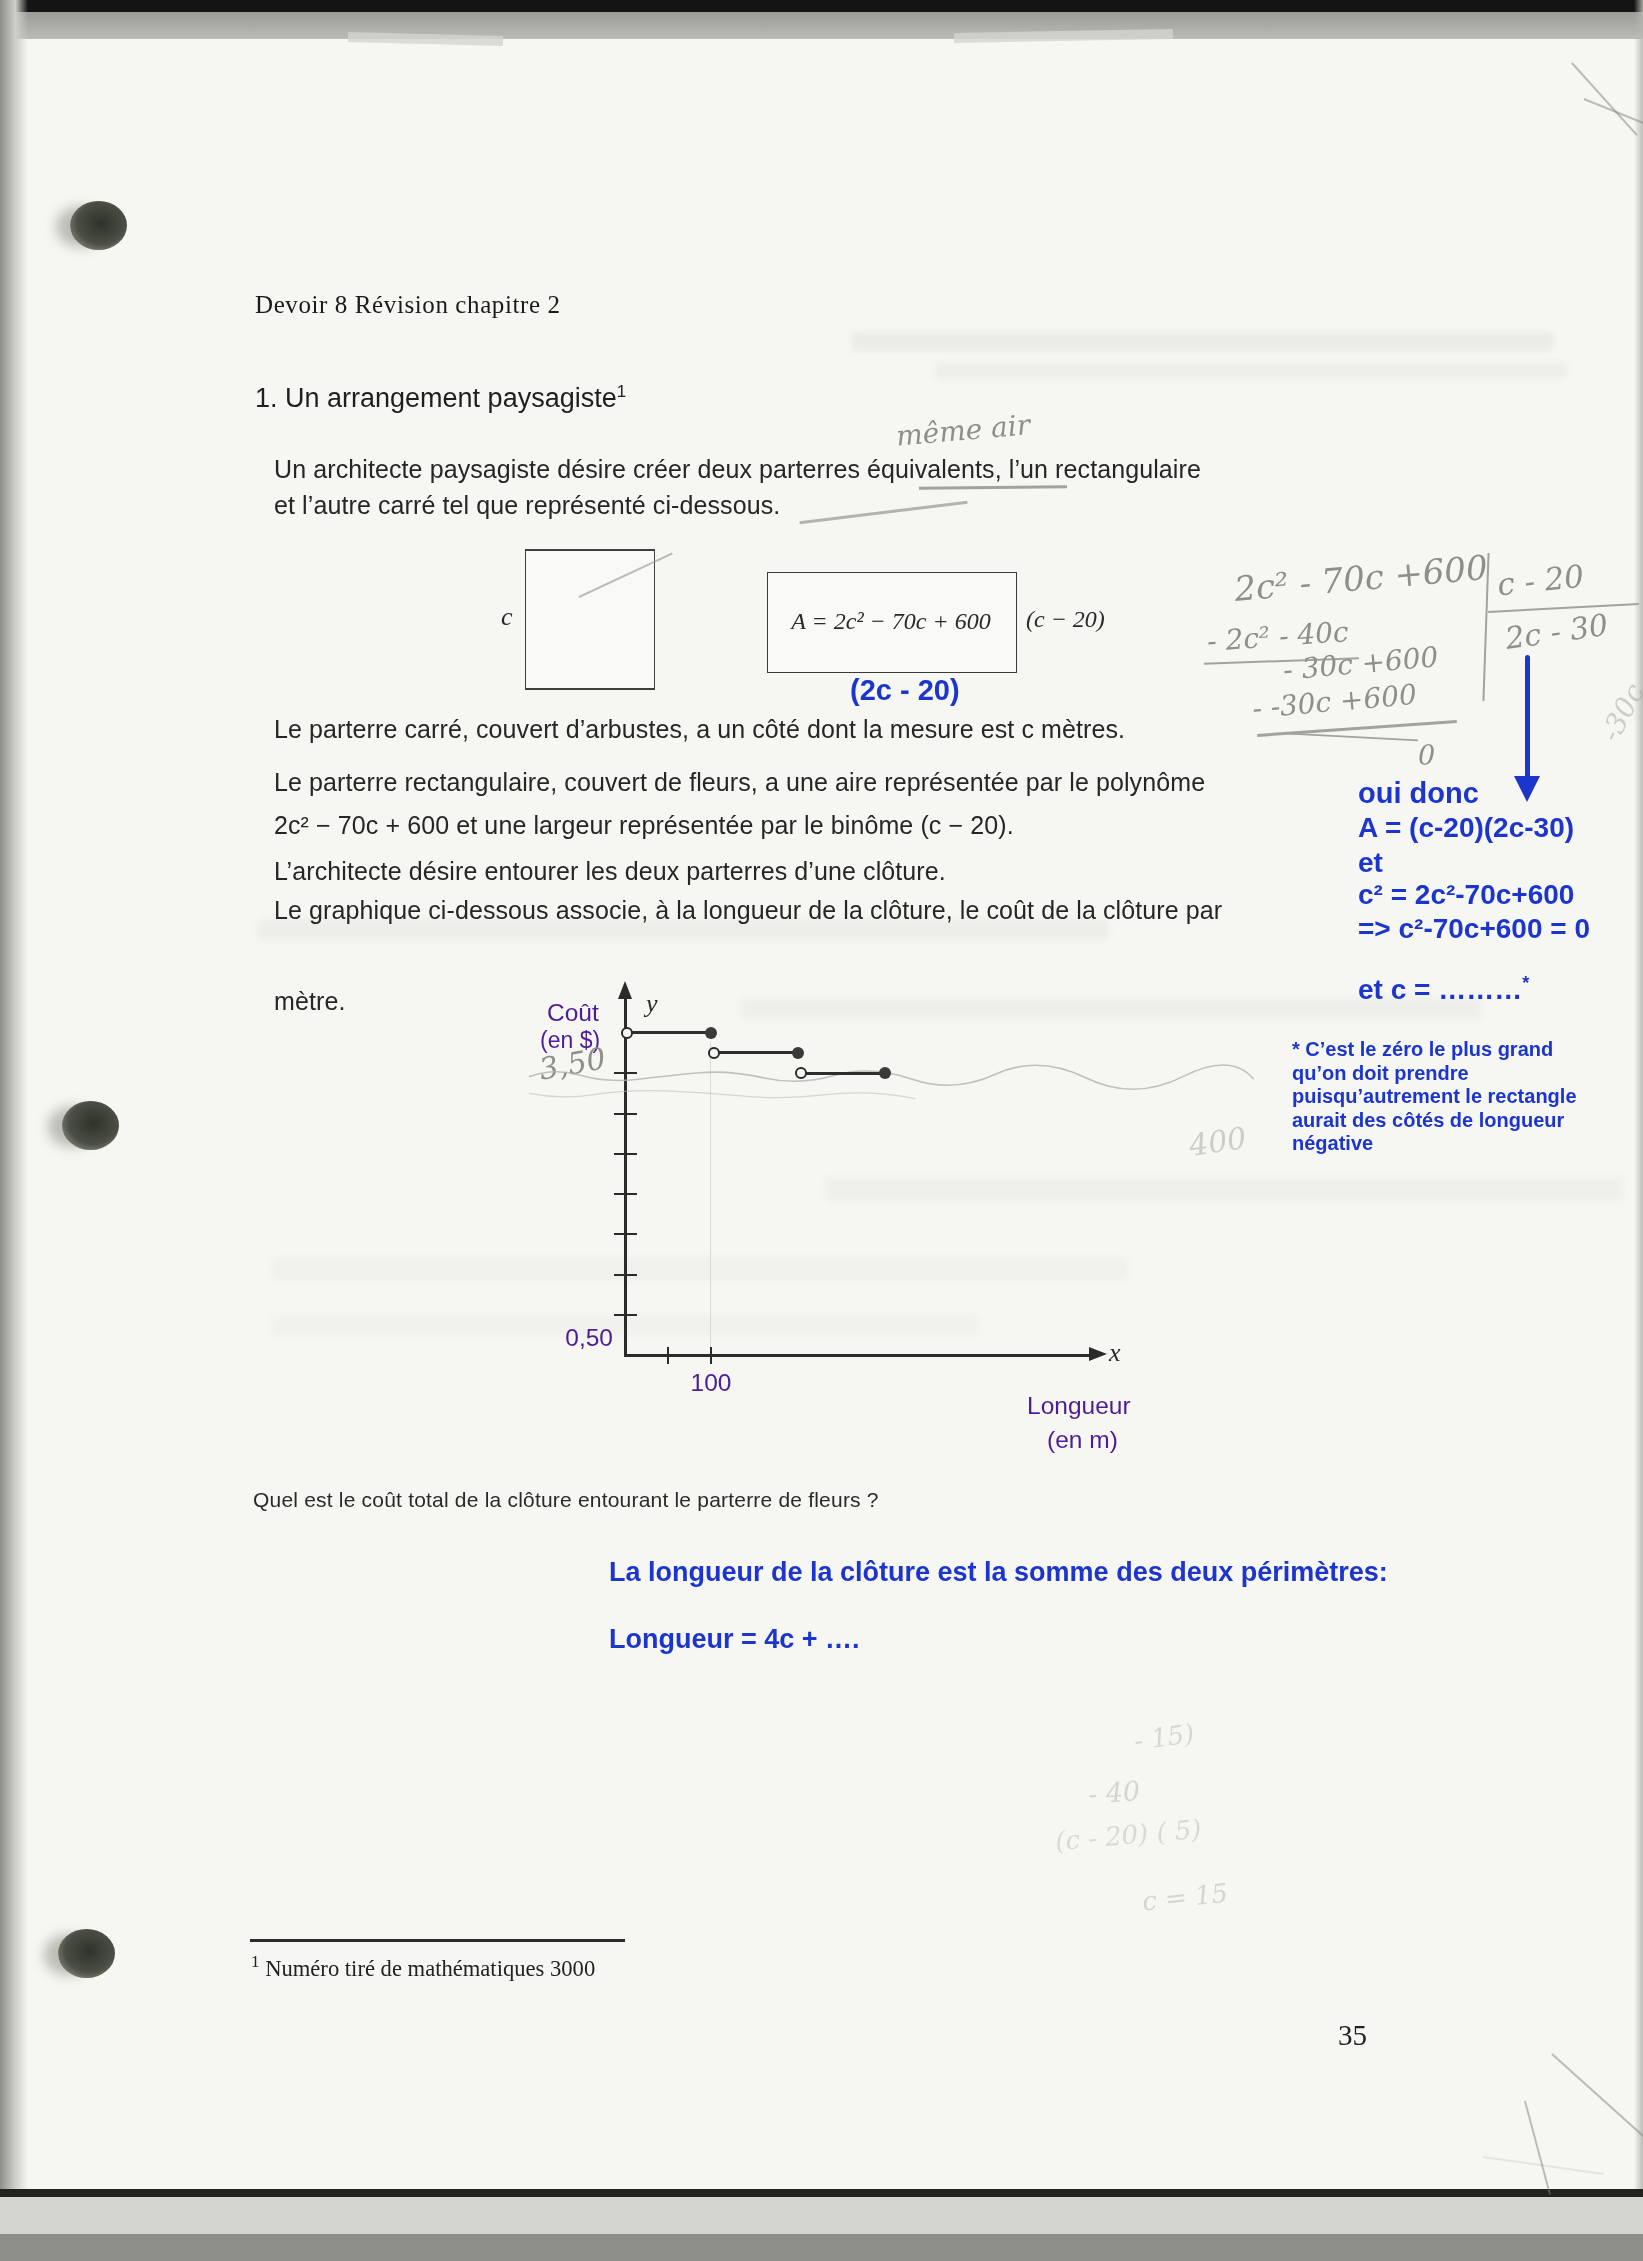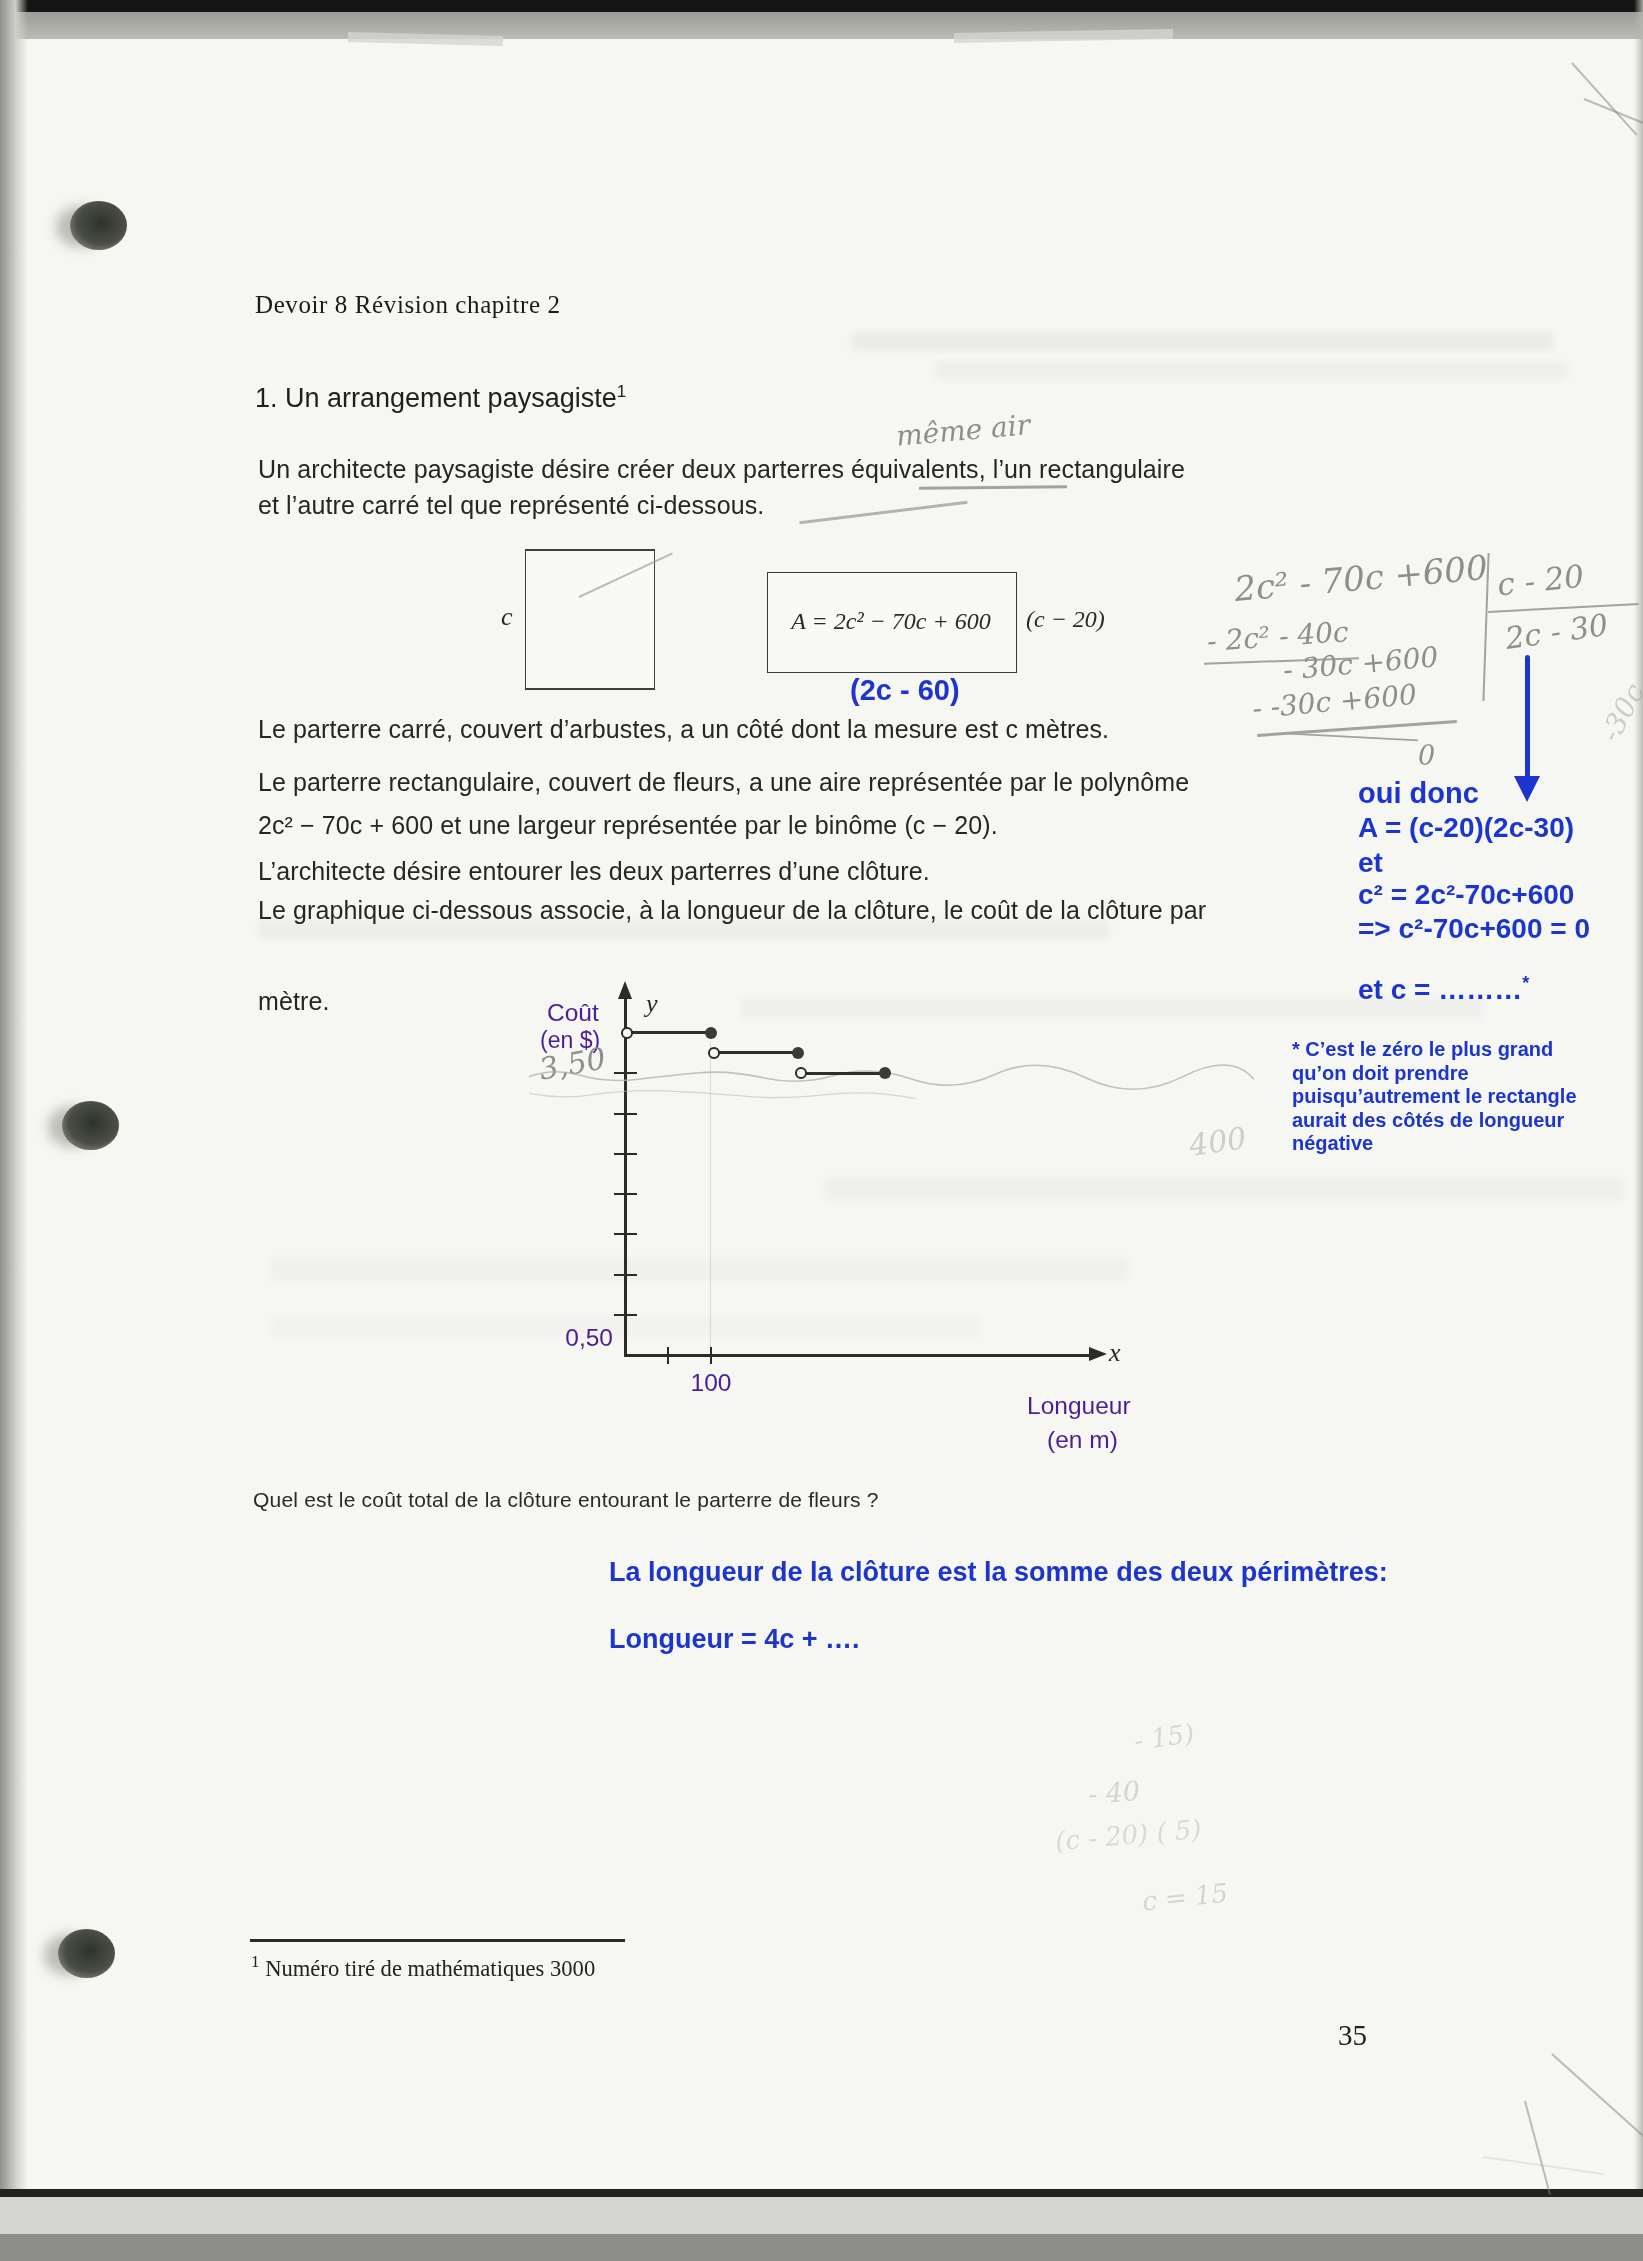--- a/index.html
+++ b/index.html
@@ -18,21 +18,21 @@
   .hole{width:57px;height:49px;border-radius:50%;
         background:radial-gradient(ellipse at 55% 45%,#2e322b 0%,#4a4e44 55%,#7c7f74 78%,#c9c9c2 92%,rgba(255,255,255,0) 100%);
         box-shadow:-18px 1.3px 11.6px -3.9px rgba(120,120,112,.45);}
   .crease{height:1.9px;background:rgba(130,130,122,.5);transform-origin:left center;}
   .ghost{background:rgba(100,100,92,.55);filter:blur(3.2px);border-radius:3.9px;}
   
   .serif{font-family:"Liberation Serif",serif;}
   .title{font-size:25px;color:#1a1a18;letter-spacing:0.6px;}
   .section{font-size:27px;color:#1f1f1f;}
   .section sup,.fnsup{font-size:17px;vertical-align:super;}
-  .body-line{font-size:25px;color:#262624;letter-spacing:0.1px;white-space:nowrap;}
+  .body-line{font-size:25px;color:#262624;letter-spacing:0.1px;white-space:nowrap;margin-left:16px;}
   .question{font-size:21px;color:#2a2a28;letter-spacing:0.2px;white-space:nowrap;}
   .mathbox{font-family:"Liberation Serif",serif;font-style:italic;color:#2a2a28;}
   .footnote{font-family:"Liberation Serif",serif;font-size:22.6px;color:#222;}
   .pagenum{font-family:"Liberation Serif",serif;font-size:29px;color:#222;}
   
   .blue{color:#1c35cd;font-weight:bold;white-space:nowrap;}
   .blue-eq{font-size:28px;}
   .blue-note{font-size:20px;line-height:23.5px;}
   .blue-big{font-size:29px;}
   .blue-bottom{font-size:27px;}
@@ -97,21 +97,21 @@
   <div class="abs pencil" style="left:896px;top:414px;font-size:28px;transform:rotate(-5deg);">même air</div>
   <div class="abs pline" style="left:919px;top:486px;width:148px;height:2.6px;transform:rotate(-.5deg);"></div>
   <div class="abs pline" style="left:799px;top:511px;width:169px;height:3.2px;transform:rotate(-7deg);opacity:.8;"></div>
 
   <div class="abs sq" style="left:525px;top:549px;width:128px;height:137px;"></div>
   <div class="abs mathbox" style="left:501px;top:602px;font-size:26px;">c</div>
   <div class="abs pline" style="left:579px;top:596px;width:103px;height:1.9px;transform:rotate(-25deg);transform-origin:left center;opacity:.7;"></div>
   <div class="abs rect" style="left:767px;top:572px;width:248px;height:99px;"></div>
   <div class="abs mathbox" style="left:767px;top:572px;width:248px;height:99px;line-height:99px;text-align:center;font-size:24px;">A = 2c² − 70c + 600</div>
   <div class="abs mathbox" style="left:1026px;top:606px;font-size:24px;">(c − 20)</div>
-  <div class="abs blue" style="left:850px;top:674px;font-size:29px;">(2c - 60)</div>
+  <div class="abs blue" style="left:850px;top:674px;font-size:29px;">(2c - 20)</div>
 
   <div class="abs body-line" style="left:258px;top:715px;">Le parterre carré, couvert d’arbustes, a un côté dont la mesure est c mètres.</div>
   <div class="abs body-line" style="left:258px;top:768px;">Le parterre rectangulaire, couvert de fleurs, a une aire représentée par le polynôme</div>
   <div class="abs body-line" style="left:258px;top:811px;">2c² − 70c + 600 et une largeur représentée par le binôme (c − 20).</div>
   <div class="abs body-line" style="left:258px;top:857px;">L’architecte désire entourer les deux parterres d’une clôture.</div>
   <div class="abs body-line" style="left:258px;top:896px;">Le graphique ci-dessous associe, à la longueur de la clôture, le coût de la clôture par</div>
   <div class="abs body-line" style="left:258px;top:987px;">mètre.</div>
 
   <div class="abs pencil" style="left:1234px;top:558px;font-size:34px;transform:rotate(-5deg);">2c² - 70c +600</div>
   <div class="abs pline" style="left:1485px;top:553px;width:1.9px;height:148px;transform:rotate(2deg);"></div>

